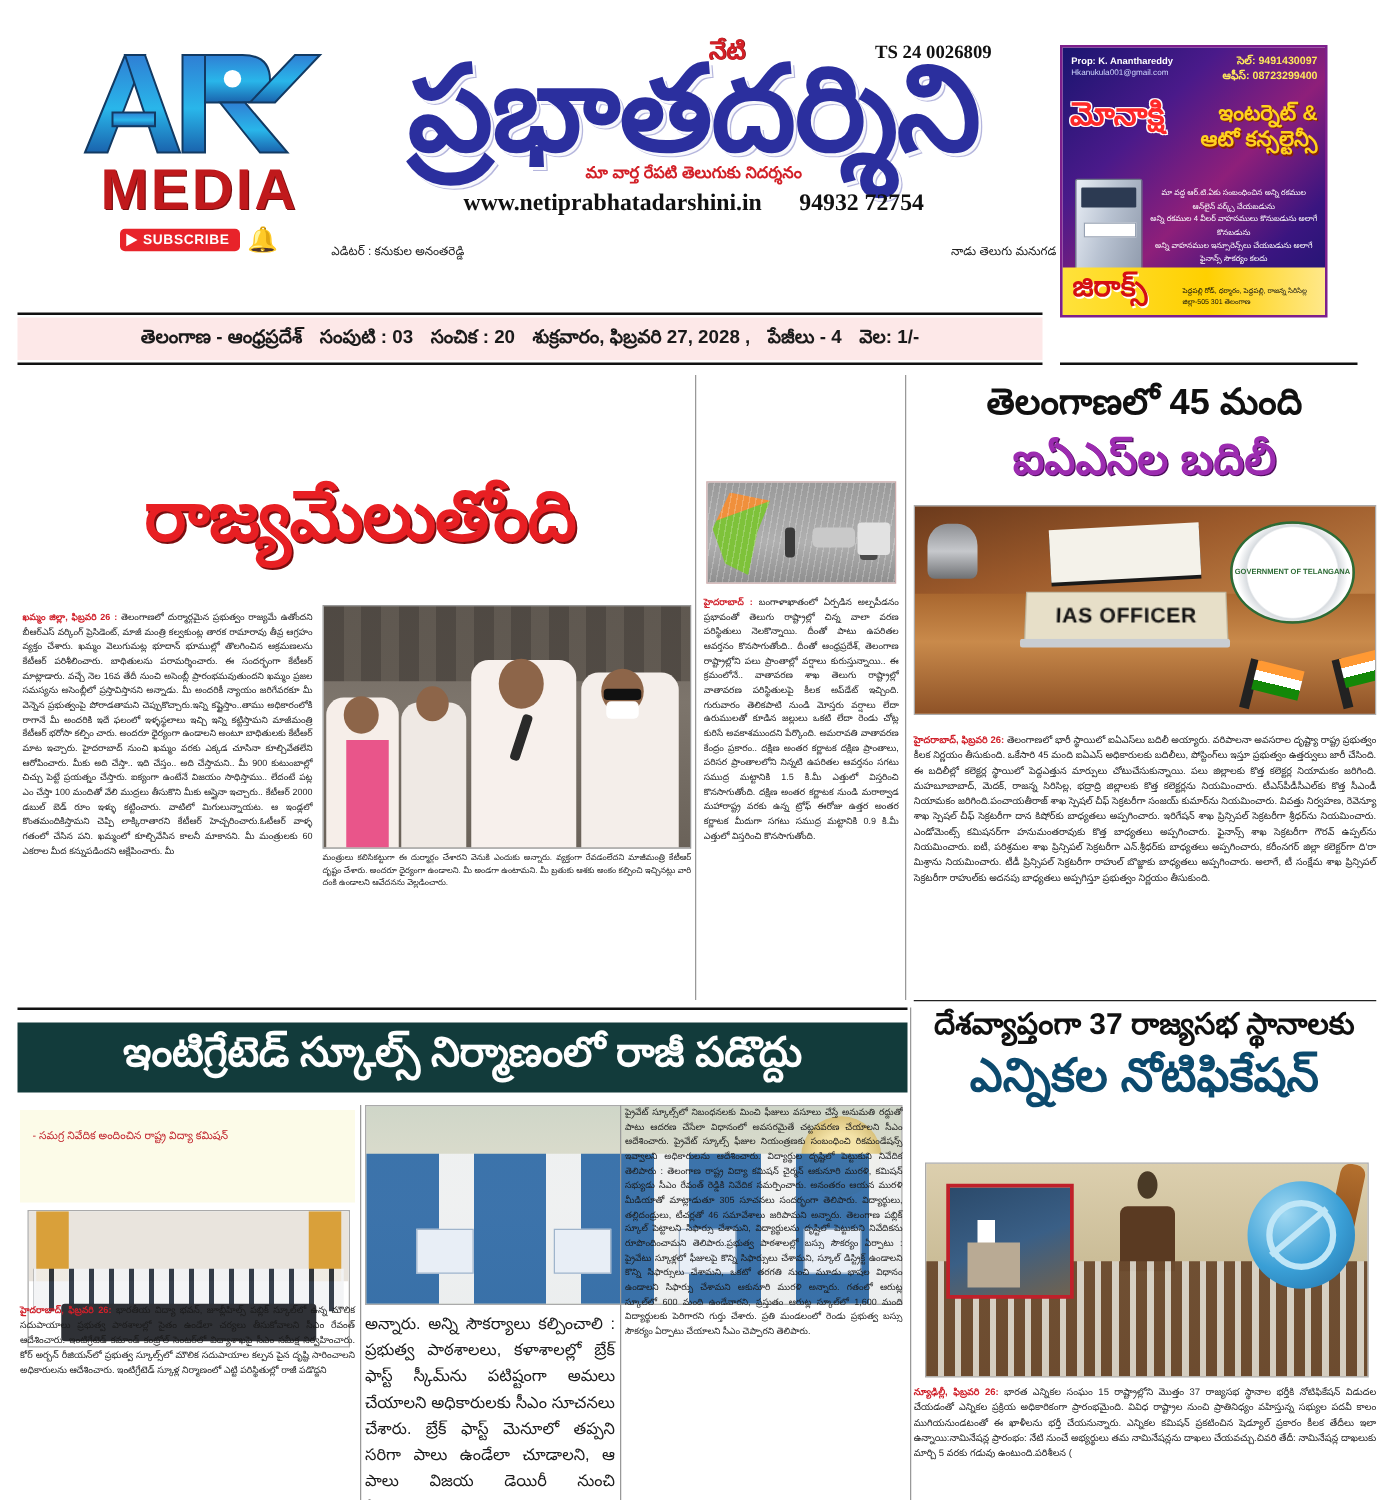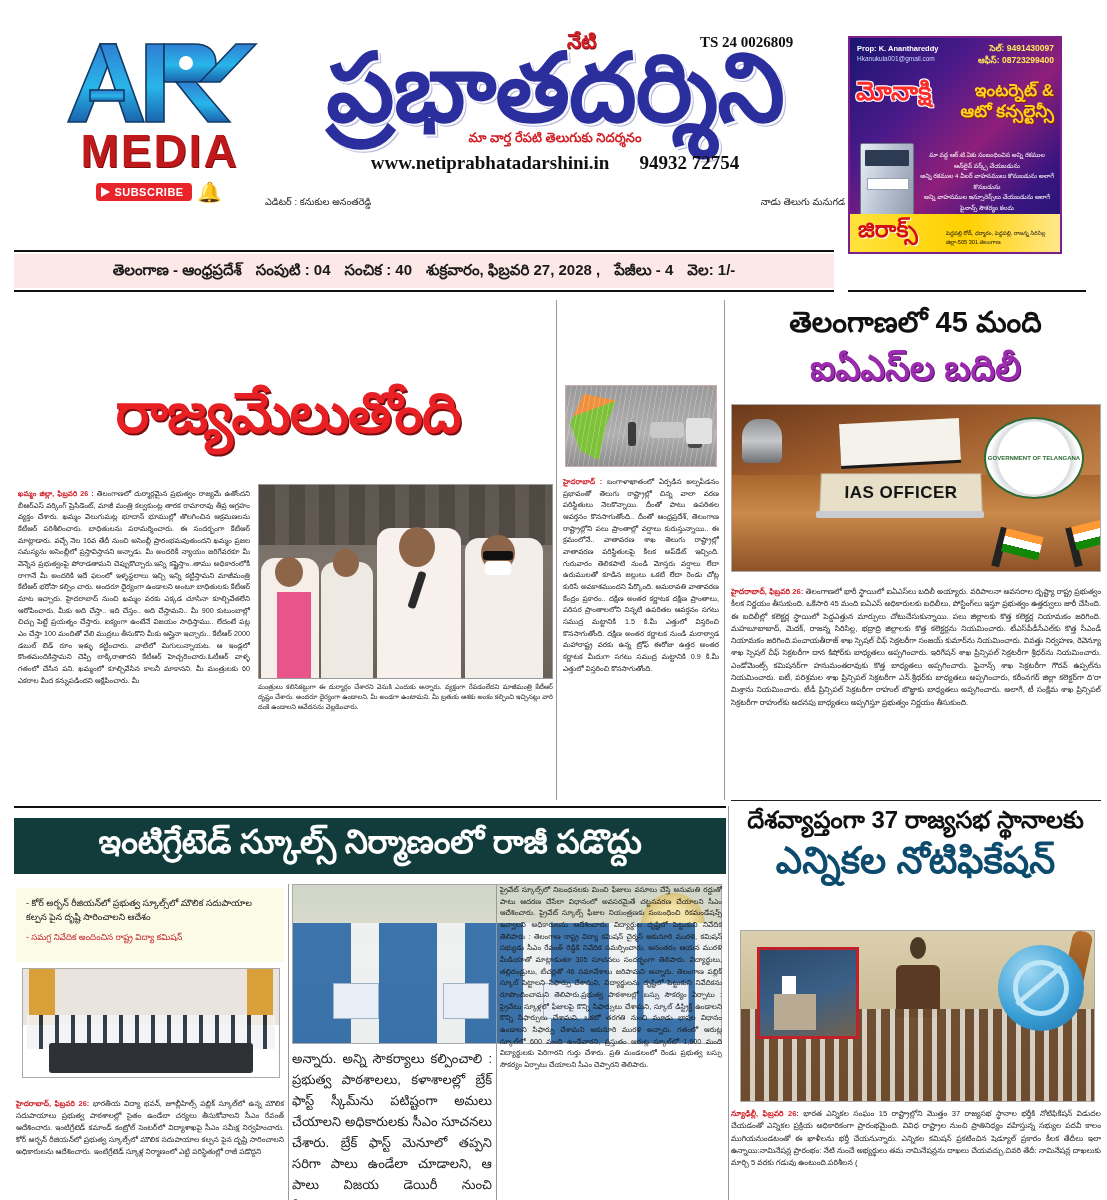--- a/index.html
+++ b/index.html
@@ -332,22 +332,22 @@
       </div>
       <div class="ad-xerox-strip"></div>
       <div class="ad-xerox">జిరాక్స్</div>
       <div class="ad-addr">పెద్దపల్లి రోడ్, ధర్మారం, పెద్దపల్లి, రాజన్న సిరిసిల్ల జిల్లా-505 301 తెలంగాణ</div>
     </div>
   </div>
 
   <div class="rule-thick" style="top:250px;left:14px;width:820px;"></div>
   <div class="datebar">
     <span>తెలంగాణ - ఆంధ్రప్రదేశ్</span>
-    <span>సంపుటి : 04</span>
-    <span>సంచిక : 40</span>
+    <span>సంపుటి : 03</span>
+    <span>సంచిక : 20</span>
     <span>శుక్రవారం, ఫిబ్రవరి 27, 2028 ,</span>
     <span>పేజీలు - 4</span>
     <span>వెల: 1/-</span>
   </div>
   <div class="rule-thick" style="top:290px;left:14px;width:820px;"></div>
   <div class="rule-thick" style="top:290px;left:848px;width:238px;"></div>
 
   <div class="h1-main">రాజ్యమేలుతోంది</div>
 
   <div class="col-text" style="left:18px;top:488px;width:232px;height:312px;">
@@ -408,42 +408,41 @@
   </div>
 
   <div class="rule-thick" style="top:806px;left:14px;width:712px;"></div>
   <div class="thin-rule" style="top:800px;left:731px;width:370px;"></div>
 
   <div class="banner">
     <span>ఇంటిగ్రేటెడ్ స్కూల్స్ నిర్మాణంలో రాజీ పడొద్దు</span>
   </div>
 
   <div class="bullet-box">
-    <div class="b1">- కోర్ అర్బన్ రీజియన్‌లో ప్రభుత్వ స్కూల్స్‌లో మౌలిక సదుపాయాల కల్పన పైన దృష్టి సారించాలని ఆదేశం</div>
     <div class="b2">- సమగ్ర నివేదిక అందించిన రాష్ట్ర విద్యా కమిషన్</div>
   </div>
 
   <div class="school-photo">
     <div class="wall"></div>
     <div class="pillar" style="left:6px;"></div>
     <div class="pillar" style="right:6px;"></div>
     <div class="row"></div>
     <div class="table"></div>
   </div>
 
   <div class="cm-photo">
     <div class="emblem2"></div>
     <div class="men"></div>
     <div class="bookw" style="left:40px;"></div>
     <div class="bookw" style="left:150px;"></div>
     <div class="bookw" style="left:250px;"></div>
     <div class="bookw" style="left:350px;"></div>
   </div>
 
-  <div class="col-text" style="left:16px;top:1098px;width:268px;height:100px;font-size:7.4px;">
+  <div class="col-text" style="left:16px;top:1042px;width:268px;height:100px;font-size:7.4px;">
     <span class="dateline">హైదరాబాద్, ఫిబ్రవరి 26:</span>
     <span>భారతీయ విద్యా భవన్, జూబ్లీహిల్స్ పబ్లిక్ స్కూల్‌లో ఉన్న మౌలిక సదుపాయాలు ప్రభుత్వ పాఠశాలల్లో సైతం ఉండేలా చర్యలు తీసుకోవాలని సీఎం రేవంత్ ఆదేశించారు. ఇంటిగ్రేటెడ్ కమాండ్ కంట్రోల్ సెంటర్‌లో విద్యాశాఖపై సీఎం సమీక్ష నిర్వహించారు. కోర్ అర్బన్ రీజియన్‌లో ప్రభుత్వ స్కూల్స్‌లో మౌలిక సదుపాయాల కల్పన పైన దృష్టి సారించాలని అధికారులను ఆదేశించారు. ఇంటిగ్రేటెడ్ స్కూళ్ల నిర్మాణంలో ఎట్టి పరిస్థితుల్లో రాజీ పడొద్దని</span>
   </div>
 
   <div class="col-text" style="left:292px;top:1048px;width:200px;height:150px;font-size:13px;">
     <span>అన్నారు. అన్ని సౌకర్యాలు కల్పించాలి : ప్రభుత్వ పాఠశాలలు, కళాశాలల్లో బ్రేక్ ఫాస్ట్ స్కీమ్‌ను పటిష్టంగా అమలు చేయాలని అధికారులకు సీఎం సూచనలు చేశారు. బ్రేక్ ఫాస్ట్ మెనూలో తప్పని సరిగా పాలు ఉండేలా చూడాలని, ఆ పాలు విజయ డెయిరీ నుంచి సేకరించాలని అన్నారు. మధ్యాహ్న భోజనం పథకం కోసం ఏఐ టెక్నాలజీ వినియోగించాలన్న సీఎం కోర్ అర్బన్ రీజియన్ మినహా మిగిలిన నియోజకవర్గాల్లో పైలట్ ప్రాజెక్ట్ కింద ఒక్కో మండలంలో ఆరుట్ల స్కూల్ తరహాలో అన్ని సౌకర్యాలు కల్పించాలని పేర్కొన్నారు. ప్రభుత్వ పాఠశాలల్లో విద్యార్థుల ట్రాన్స్‌పోర్ట్ కోసం ఎలక్ట్రికల్ బస్సులు ఏర్పాటుపైన అధ్యయనం చేయాలని సూచించారు.</span>
   </div>
 
   <div class="col-text" style="left:500px;top:884px;width:222px;height:314px;font-size:7.2px;">
     <span>ప్రైవేట్ స్కూల్స్‌లో నిబంధనలకు మించి ఫీజులు వసూలు చేస్తే అనుమతి రద్దుతో పాటు ఆదరణ చేసేలా విధానంలో అవసరమైతే చట్టసవరణ చేయాలని సీఎం ఆదేశించారు. ప్రైవేట్ స్కూల్స్ ఫీజుల నియంత్రణకు సంబంధించి రికమండేషన్స్ ఇవ్వాలని అధికారులను ఆదేశించారు. విద్యార్థుల దృష్టిలో పెట్టుకుని నివేదిక తెలిపారు : తెలంగాణ రాష్ట్ర విద్యా కమిషన్ చైర్మన్ ఆకునూరి మురళి, కమిషన్ సభ్యుడు సీఎం రేవంత్ రెడ్డికి నివేదిక సమర్పించారు. అనంతరం ఆయన మురళి మీడియాతో మాట్లాడుతూ 305 సూచనలు సందర్భంగా తెలిపారు. విద్యార్థులు, తల్లిదండ్రులు, టీచర్లతో 46 సమావేశాలు జరిపామని అన్నారు. తెలంగాణ పబ్లిక్ స్కూల్ పెట్టాలని సిఫార్సు చేశామని, విద్యార్థులను దృష్టిలో పెట్టుకుని నివేదికను రూపొందించామని తెలిపారు.ప్రభుత్వ పాఠశాలల్లో బస్సు సౌకర్యం ఏర్పాటు : ప్రైవేటు స్కూళ్లలో ఫీజులపై కొన్ని సిఫార్సులు చేశామని, స్కూల్ డిస్ట్రిక్ట్ ఉండాలని కొన్ని సిఫార్సులు చేశామని, ఒకటో తరగతి నుంచి మూడు భాషల విధానం ఉండాలని సిఫార్సు చేశామని ఆకునూరి మురళి అన్నారు. గతంలో ఆరుట్ల స్కూల్‌లో 600 మంది ఉండేవారని, ప్రస్తుతం ఆరుట్ల స్కూల్‌లో 1,600 మంది విద్యార్థులకు పెరిగారని గుర్తు చేశారు. ప్రతి మండలంలో రెండు ప్రభుత్వ బస్సు సౌకర్యం ఏర్పాటు చేయాలని సీఎం చెప్పారని తెలిపారు.</span>

